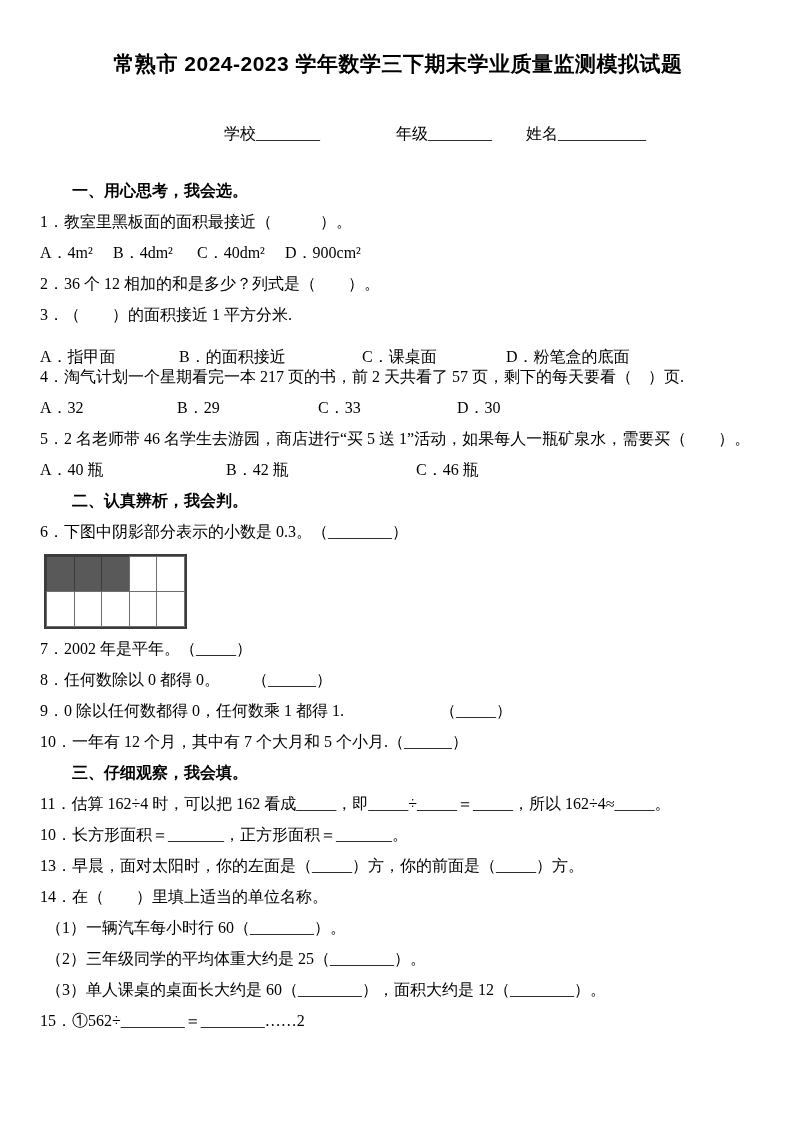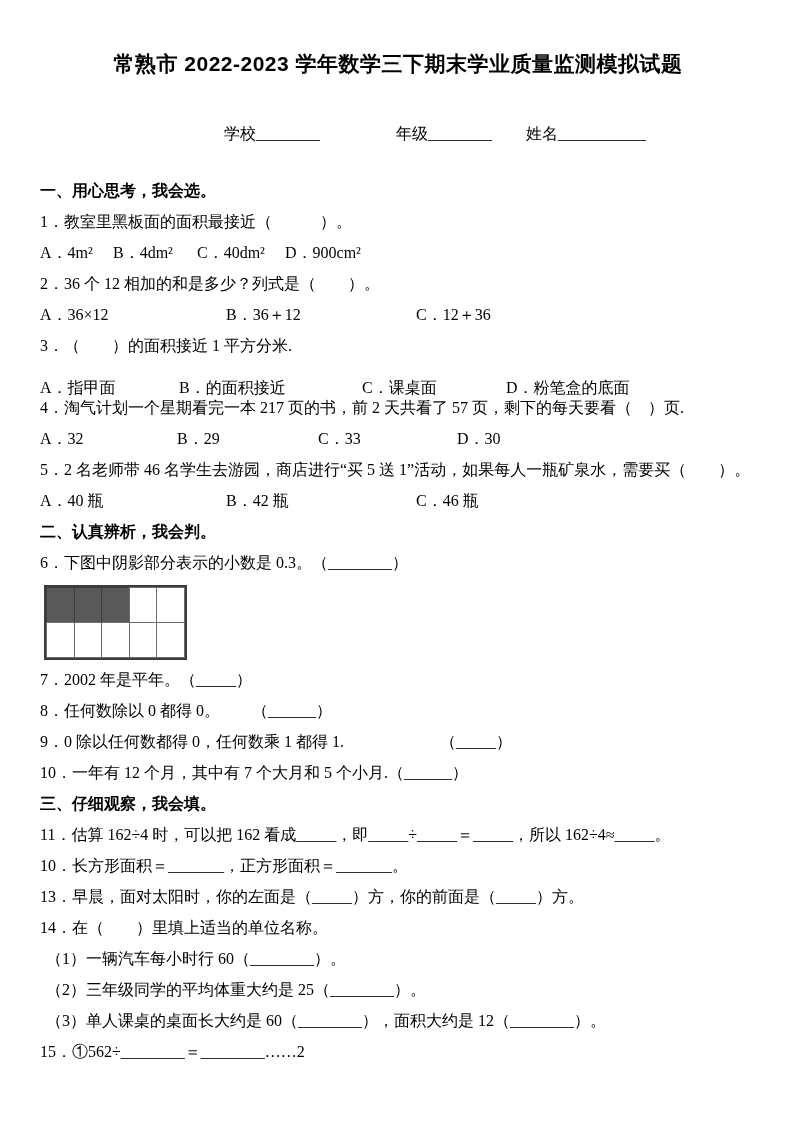--- a/index.html
+++ b/index.html
@@ -41,21 +41,21 @@
   .exam-body {
     margin-top: 12px;
     font-size: 16px;
   }
   .line {
     height: 31px;
     line-height: 31px;
     white-space: pre;
     overflow: visible;
   }
-  .section-heading { font-weight: 600; }
+  .section-heading { font-weight: 600; margin-left: 32px; }
   .question-line { font-weight: 500; }
   .sub-question { padding-left: 6px; font-weight: 500; }
   .options-row { font-weight: 500; }
   .option { display: inline-block; }
   .figure-grid {
     display: inline-block;
     margin: 7px 0 4px 4px;
     border: 2px solid #3c3c3c;
     background: #fff;
     font-size: 0;
@@ -71,32 +71,31 @@
     margin-bottom: -1px;
     background: #ffffff;
   }
   .grid-row:last-child .grid-cell { margin-bottom: 0; }
   .grid-cell:last-child { margin-right: 0; }
 </style>
 </head>
 <body>
 
 <div class="page">
-  <div class="title">常熟市 2022-2023 学年数学三下期末学业质量监测模拟试题</div>
+  <div class="title">常熟市 2024-2023 学年数学三下期末学业质量监测模拟试题</div>
 
   <div class="header-fields">
     <span class="hf hf1">学校________</span><span class="hf hf2">年级________</span><span class="hf hf3">姓名___________</span>
   </div>
 
   <div class="exam-body">
       <div class="line section-heading">一、用心思考，我会选。</div>
       <div class="line question-line">1．教室里黑板面的面积最接近（　　　）。</div>
       <div class="line options-row"><span class="option" style="min-width: 73px;">A．4m²</span><span class="option" style="min-width: 84px;">B．4dm²</span><span class="option" style="min-width: 88px;">C．40dm²</span><span class="option">D．900cm²</span></div>
       <div class="line question-line">2．36 个 12 相加的和是多少？列式是（　　）。</div>
-      <div class="line options-row"><span class="option" style="min-width: 186px;">A．36×12</span><span class="option" style="min-width: 190px;">B．36＋12</span><span class="option">C．12＋36</span></div>
       <div class="line question-line">3．（　　）的面积接近 1 平方分米.</div>
       <div class="line options-row"><span class="option" style="min-width: 139px; margin-top: 11px;">A．指甲面</span><span class="option" style="min-width: 140px;">B．的面积接近</span><span class="option" style="min-width: 144px; margin-left: 43px;">C．课桌面</span><span class="option">D．粉笔盒的底面</span></div>
       <div class="line question-line">4．淘气计划一个星期看完一本 217 页的书，前 2 天共看了 57 页，剩下的每天要看（　）页.</div>
       <div class="line options-row"><span class="option" style="min-width: 137px;">A．32</span><span class="option" style="min-width: 141px;">B．29</span><span class="option" style="min-width: 139px;">C．33</span><span class="option">D．30</span></div>
       <div class="line question-line">5．2 名老师带 46 名学生去游园，商店进行“买 5 送 1”活动，如果每人一瓶矿泉水，需要买（　　）。</div>
       <div class="line options-row"><span class="option" style="min-width: 186px;">A．40 瓶</span><span class="option" style="min-width: 190px;">B．42 瓶</span><span class="option">C．46 瓶</span></div>
       <div class="line section-heading">二、认真辨析，我会判。</div>
       <div class="line question-line">6．下图中阴影部分表示的小数是 0.3。（________）</div>
       <div><span class="figure-grid"><div class="grid-row">
             <div class="grid-cell" style="background: rgb(89, 89, 89); border-color: rgb(60, 60, 60);"></div>

